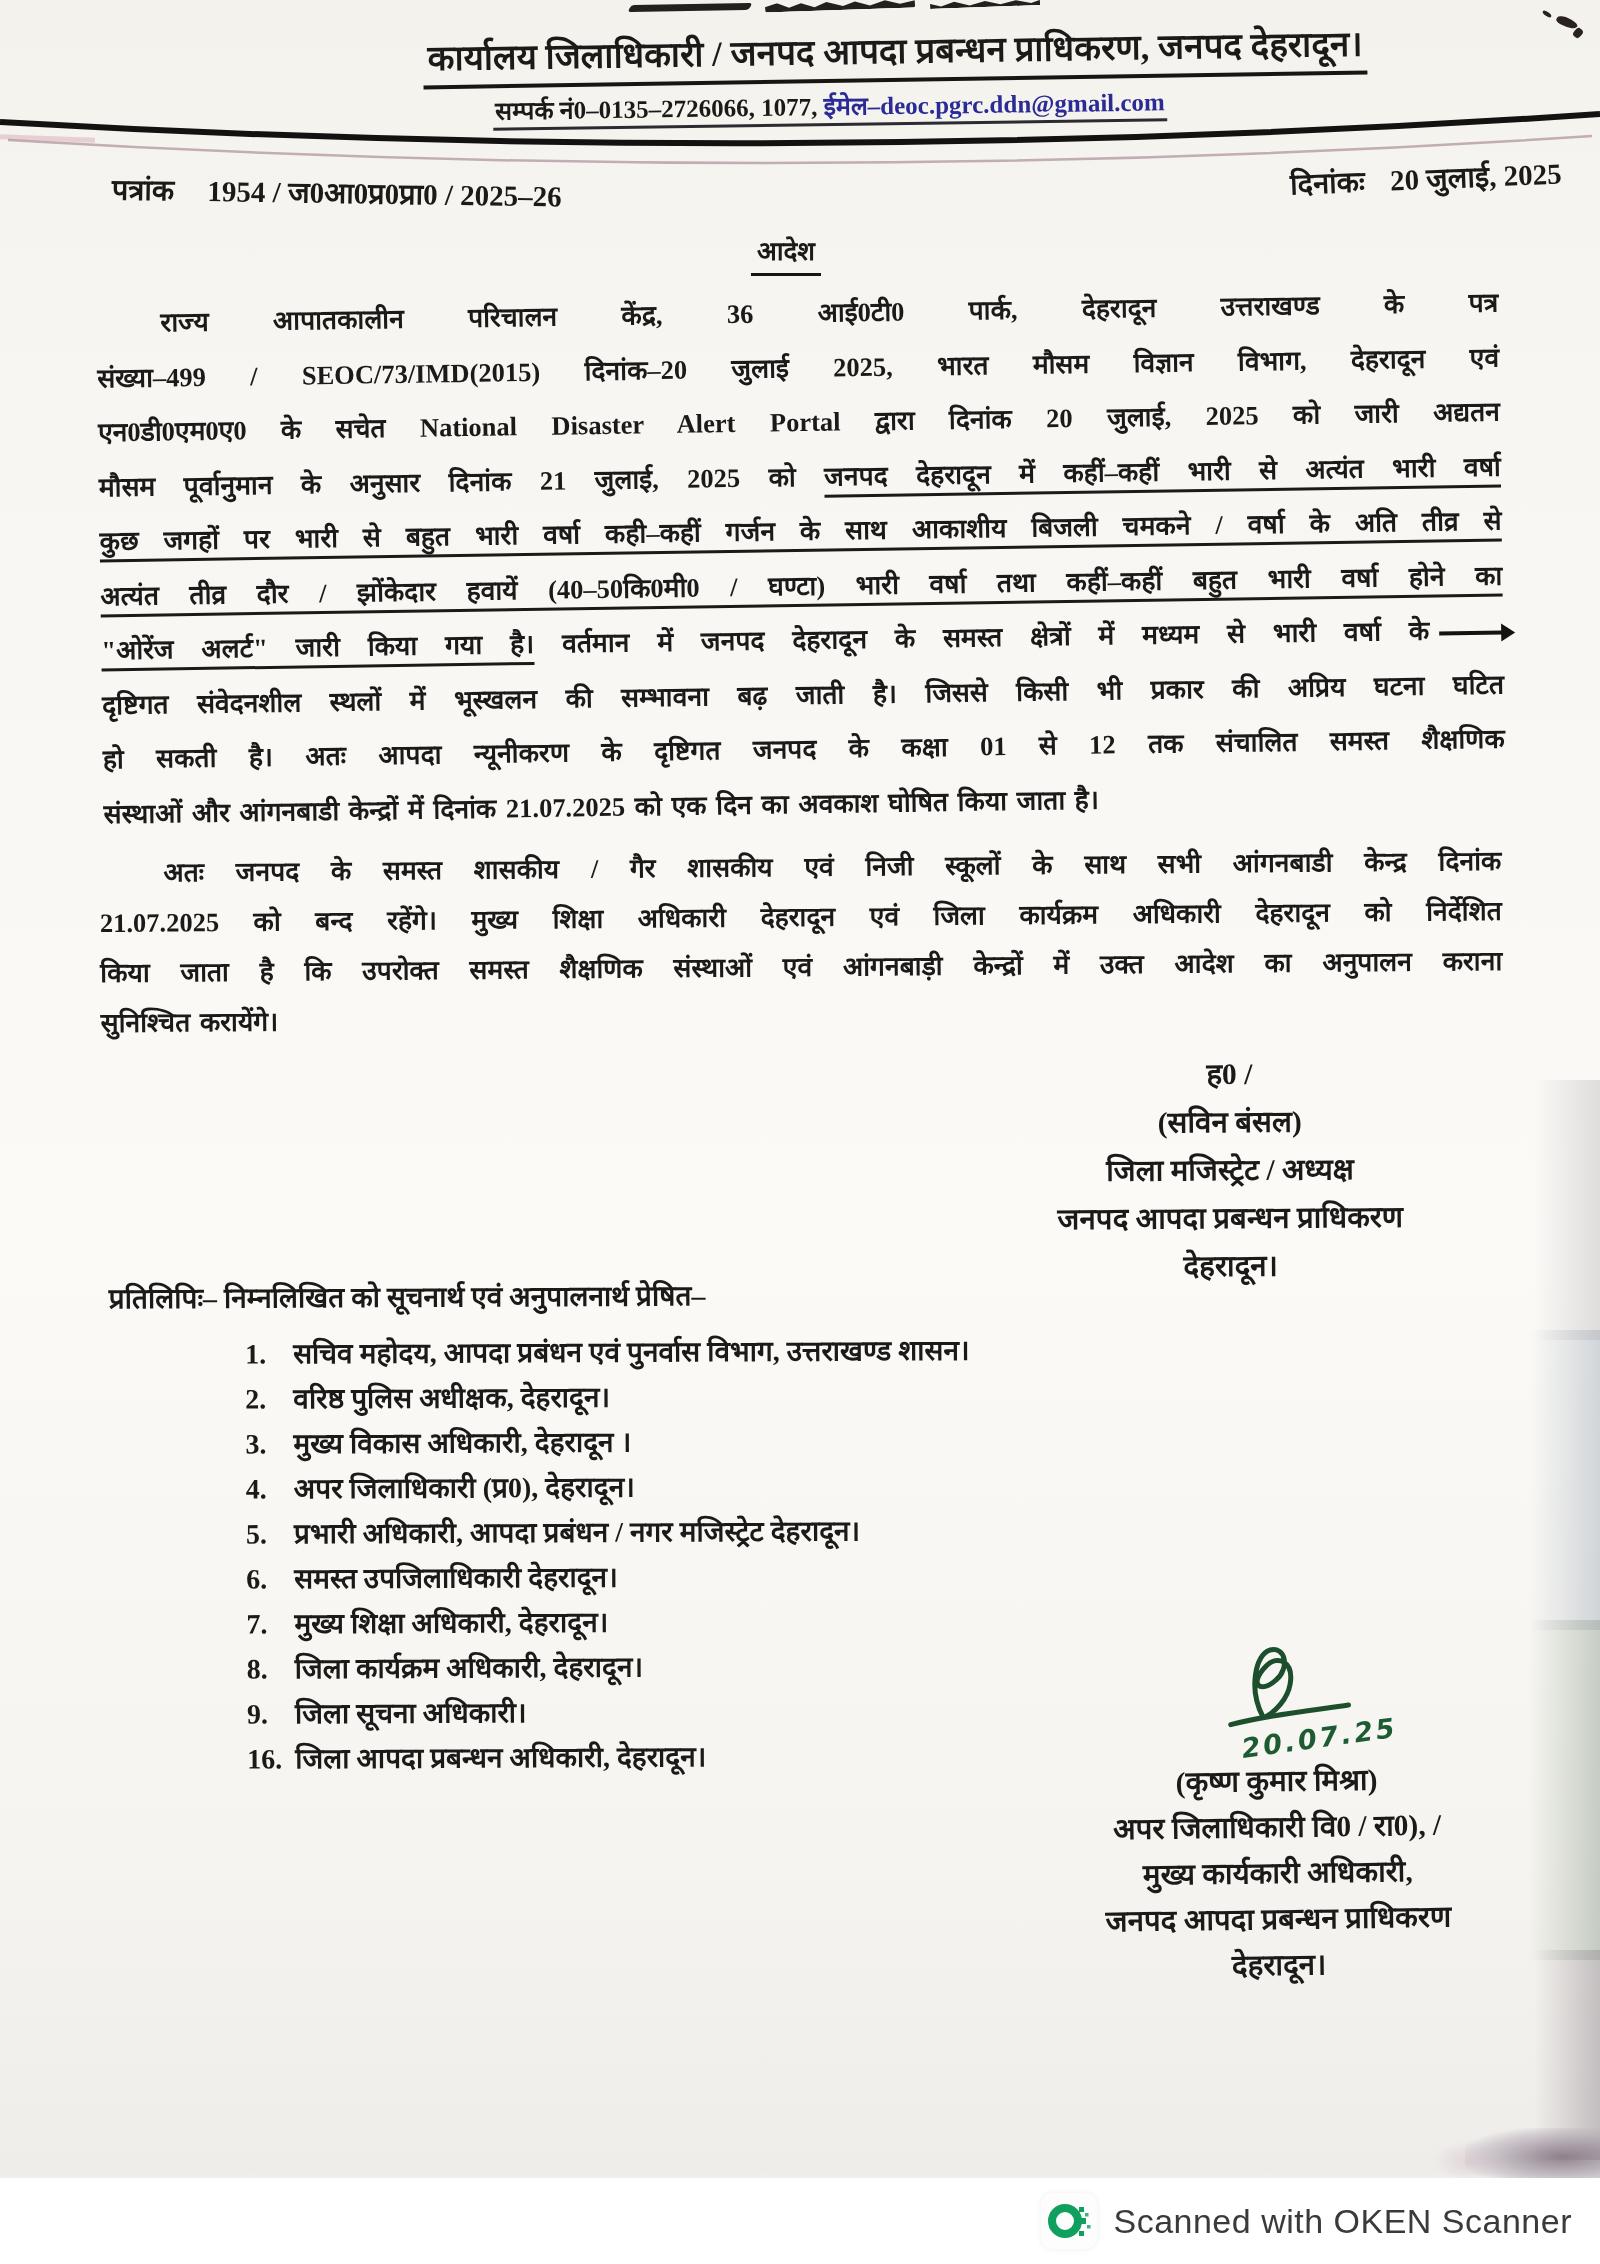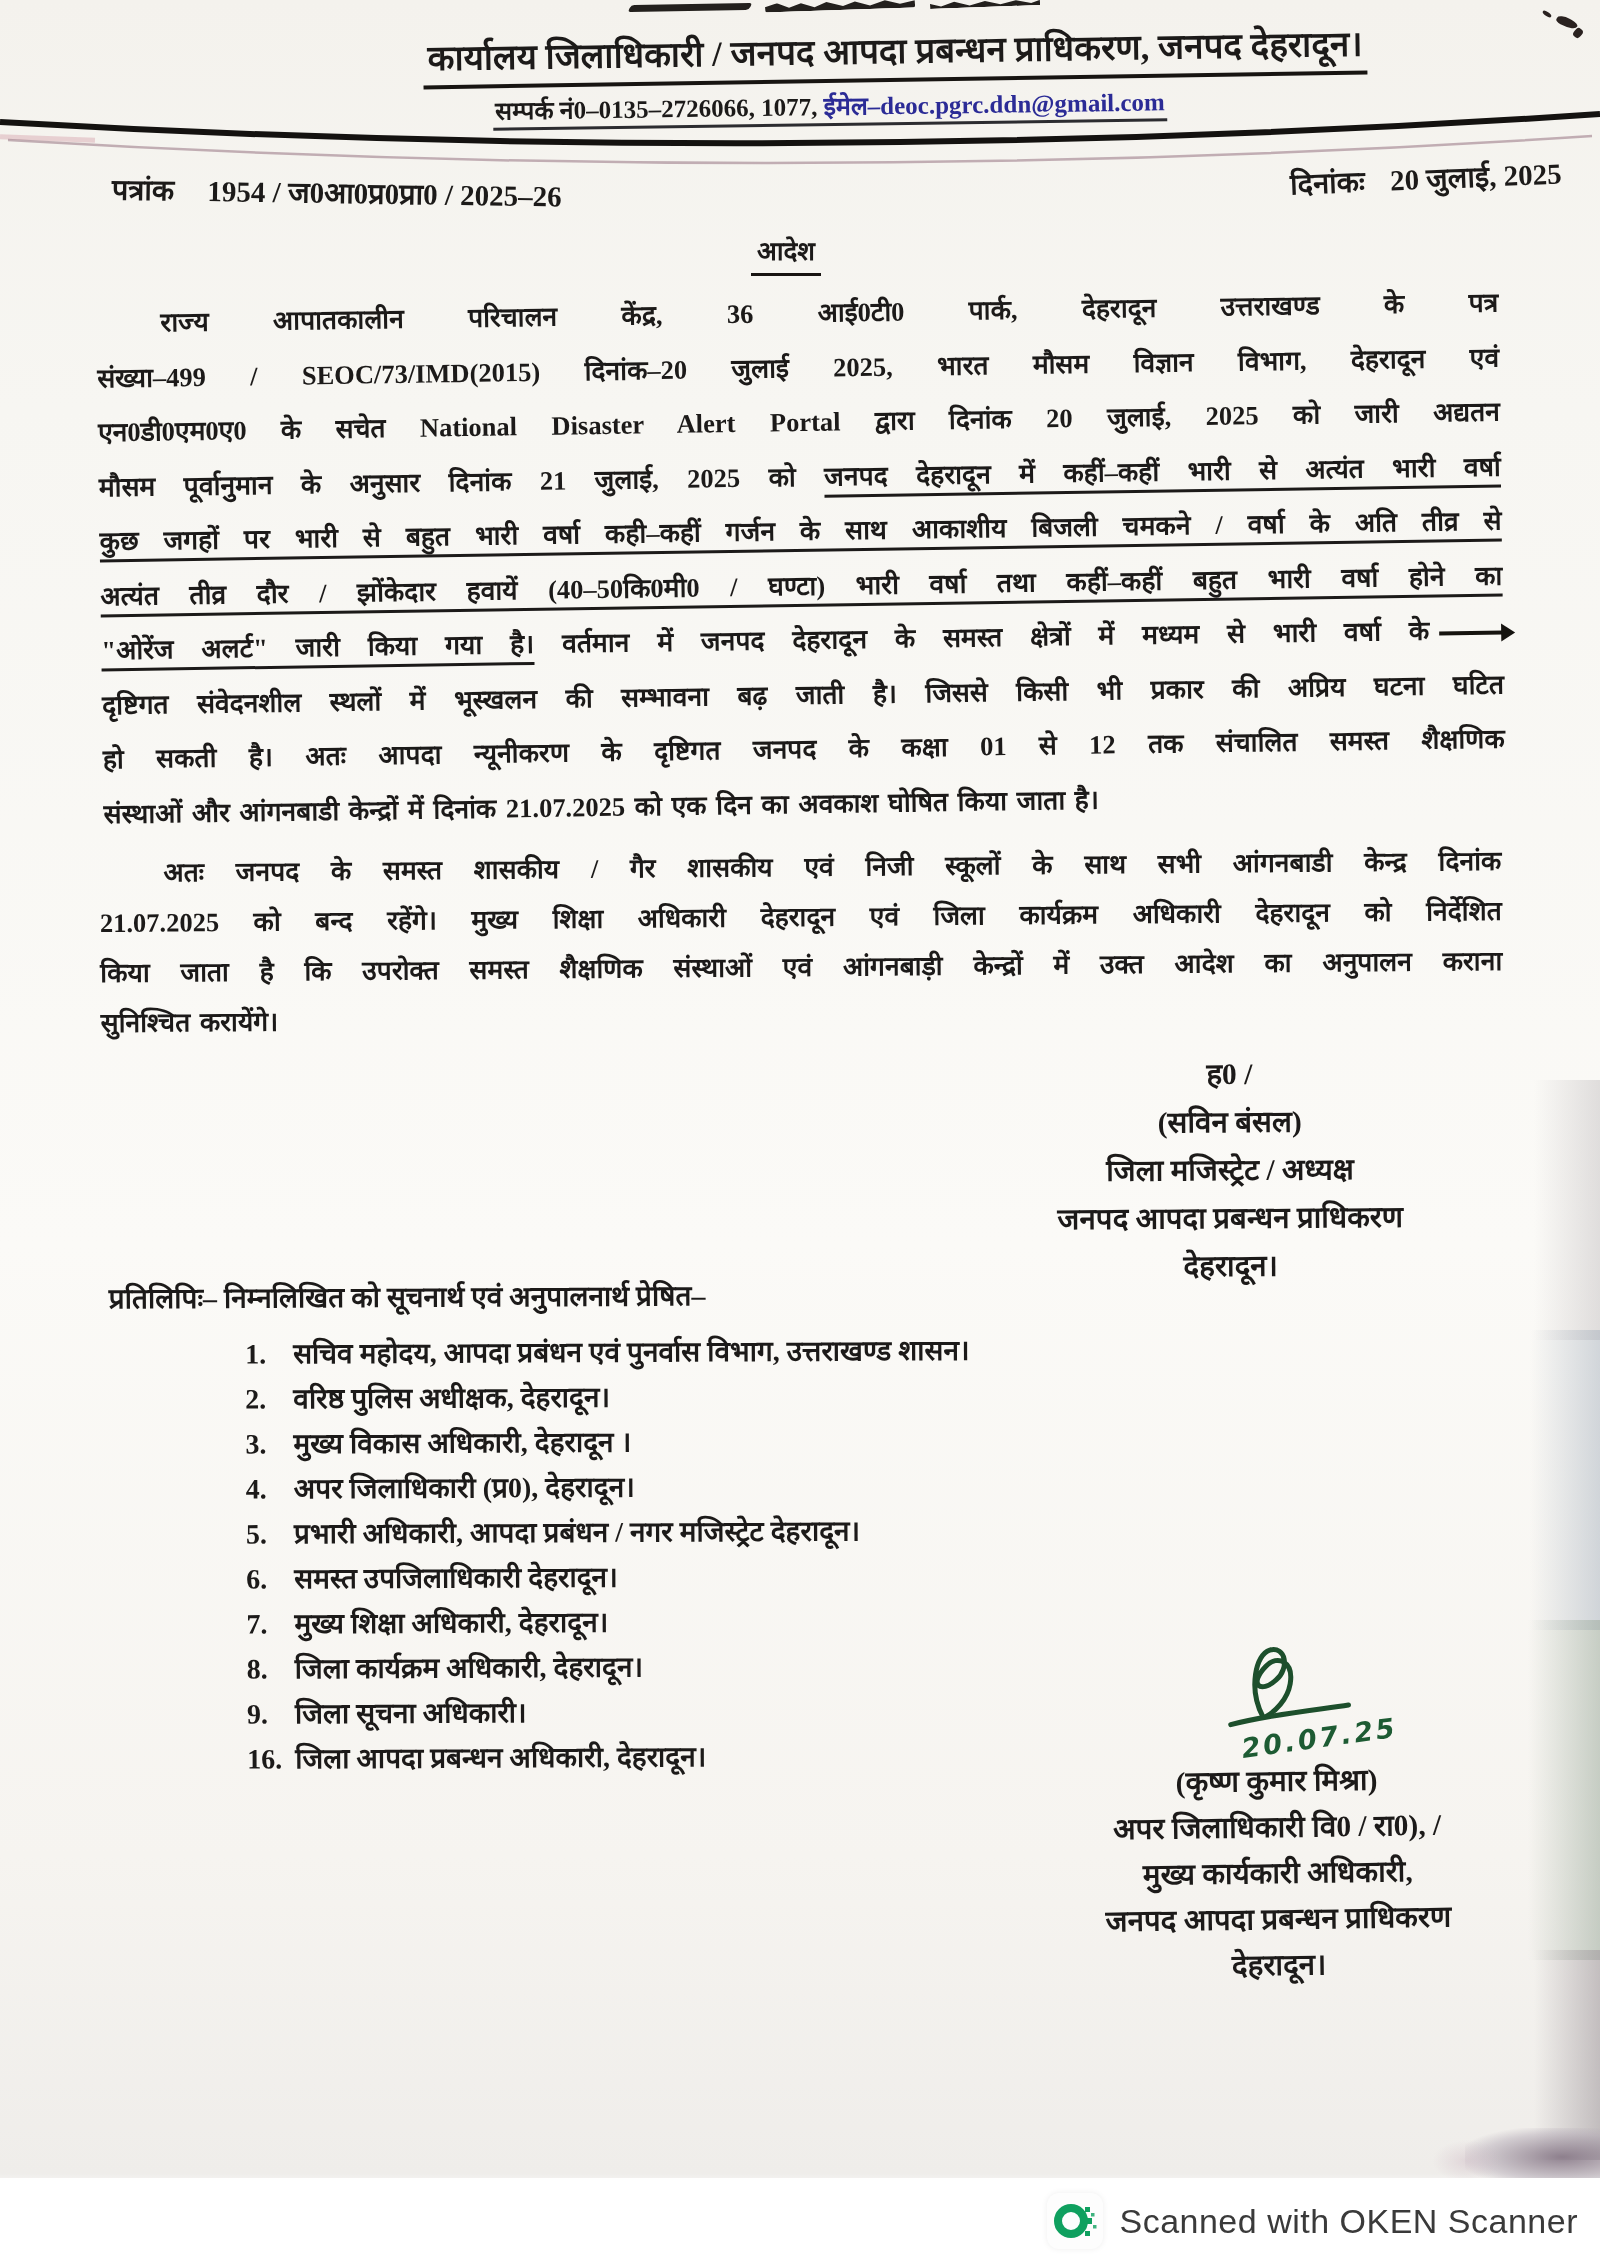--- a/index.html
+++ b/index.html
@@ -66,21 +66,21 @@
   .copy-list{margin-top:16px;margin-left:136px;}
   .copy-row{display:flex;height:45px;line-height:45px;white-space:nowrap;}
   .copy-row .num{width:48px;flex:0 0 48px;}
   .sig2{position:absolute;left:1052px;top:1640px;width:450px;text-align:center;
     font-size:29.5px;font-weight:600;line-height:46px;transform:rotate(-0.8deg);}
   .sig2 .hand{position:relative;height:118px;}
   .hand-date{position:absolute;left:190px;top:76px;color:#1d5b33;font-size:27px;font-weight:700;
     font-style:italic;letter-spacing:3px;transform:rotate(-7deg);font-family:"DejaVu Sans",sans-serif;}
   
   .footer{position:absolute;left:0;bottom:0;width:1600px;height:86px;background:#ffffff;
-    display:flex;align-items:center;justify-content:flex-end;padding-right:22px;box-sizing:border-box;
+    display:flex;align-items:center;justify-content:flex-end;padding-right:28px;box-sizing:border-box;
     font-family:"Liberation Sans","DejaVu Sans",sans-serif;}
   .oken-logo{width:56px;height:56px;border-radius:12px;background:#fdfdfd;box-shadow:0 0 6px rgba(0,0,0,.07);
     display:flex;align-items:center;justify-content:center;margin-right:16px;}
   .scan-text{font-size:34px;color:#3a3a3a;letter-spacing:.5px;}
 </style>
 </head>
 <body>
 
 <div class="sheet">
 

